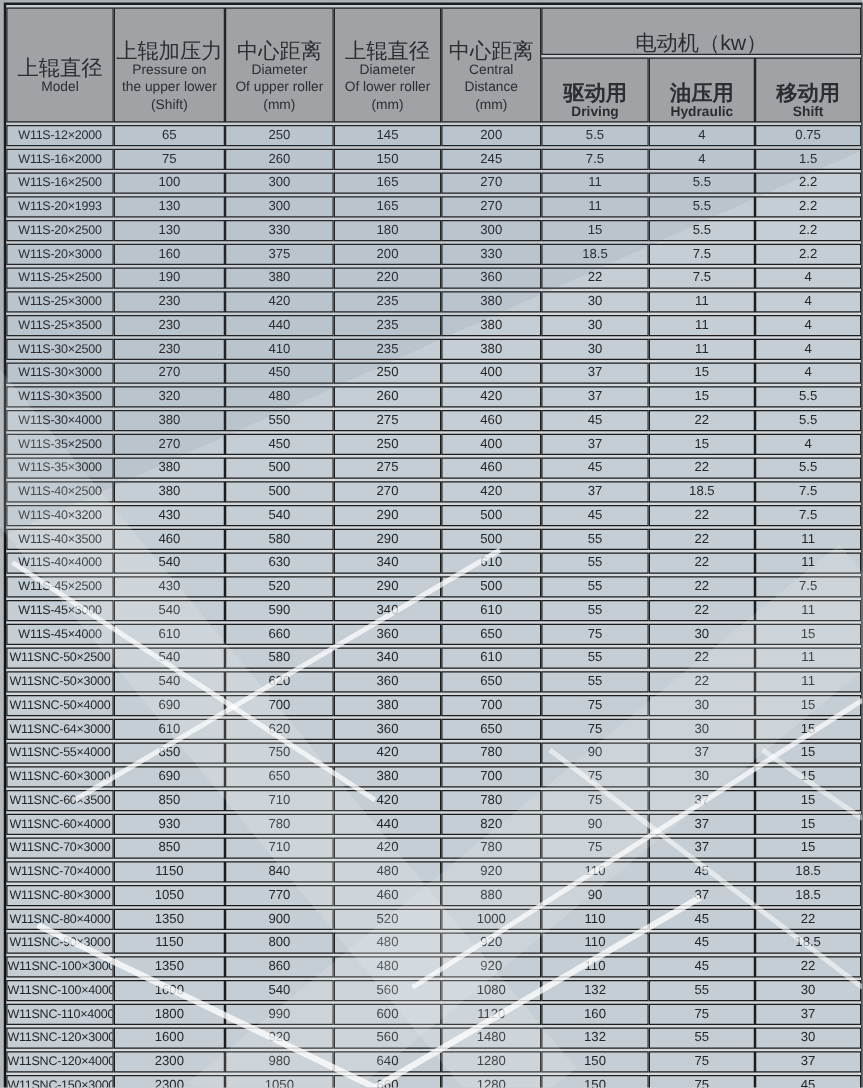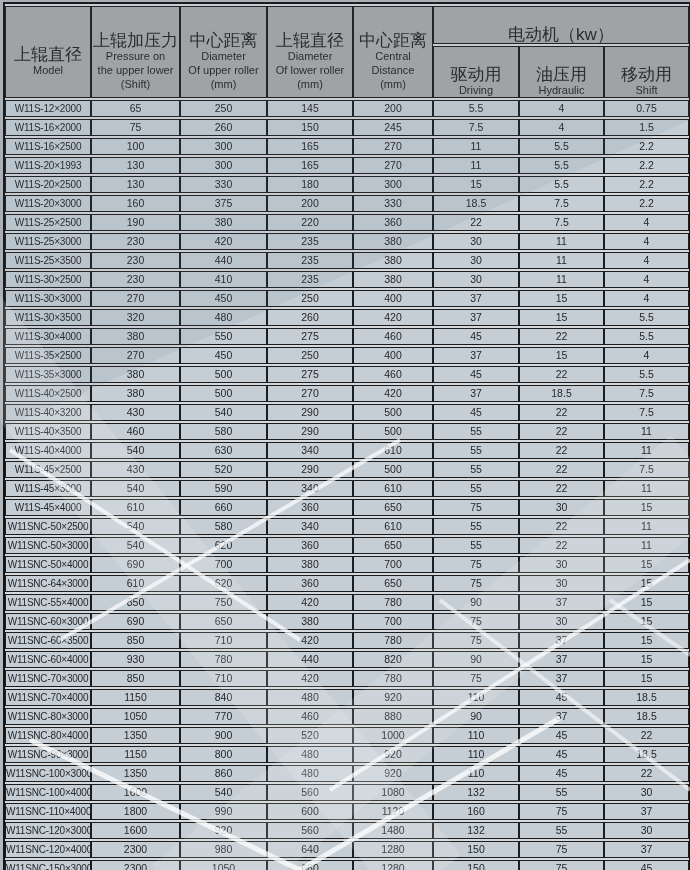--- a/index.html
+++ b/index.html
@@ -24,21 +24,21 @@
     vertical-align:middle;
     color:#242729;
     overflow:hidden;
     white-space:nowrap;
     padding:0;
   }
   thead th{background:#a8a9ab;font-weight:normal;}
   th .zh{font-size:17px;line-height:17px;margin-top:19px;}
   th .en{font-size:11px;line-height:14px;}
   .group-th{height:30px;}
-  .sub-th{height:46px;}
+  .sub-th{height:46px;font-weight:bold;}
   tbody td{
     background:#c5ced5;
     font-size:10.5px;
     height:15px;
     line-height:15px;
   }
   tbody td.model{font-size:10px;letter-spacing:-0.2px;}
   .streaks{
     position:absolute;top:0;left:0;width:690px;height:870px;
     pointer-events:none;

